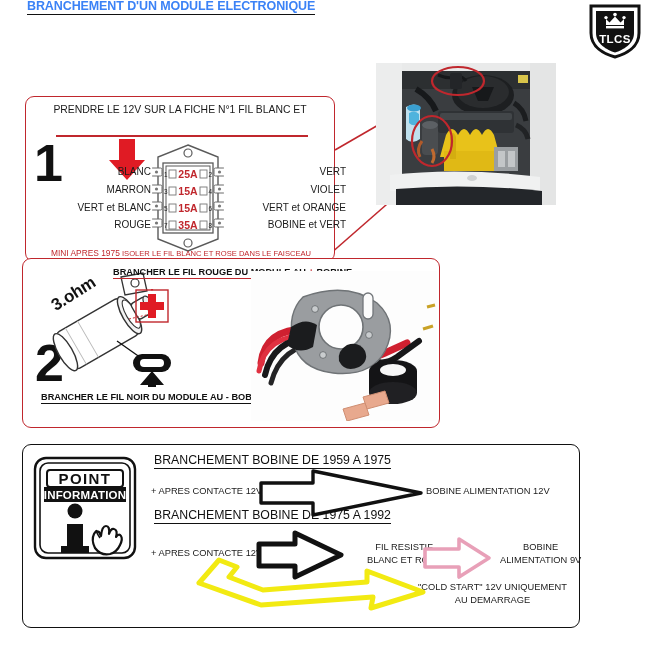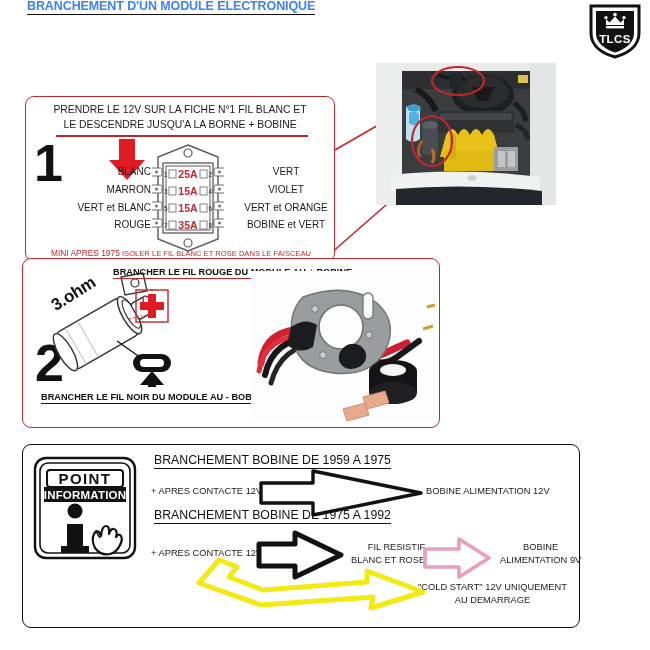--- a/index.html
+++ b/index.html
@@ -99,21 +99,21 @@
     text-align: right;
     font-size: 10px;
     color: #1a1a1a;
     line-height: 17.8px;
   }
   .fuse-right-labels {
     position: absolute;
     left: 200px;
     top: 66px;
     width: 120px;
-    text-align: center;
+    text-align: right;
     font-size: 10px;
     color: #1a1a1a;
     line-height: 17.8px;
   }
   #fusebox {
     position: absolute;
     left: 126px;
     top: 47px;
     width: 72px;
     height: 108px;
@@ -266,21 +266,21 @@
   .small-label {
     position: absolute;
     font-size: 9.3px;
     color: #1a1a1a;
     white-space: nowrap;
   }
   .small-label.center { text-align: center; }
   #label-apres-1 { left: 128px; top: 41px; }
   #label-bobine-12v { left: 403px; top: 41px; }
   #label-apres-2 { left: 128px; top: 103px; }
-  #label-fil-resistif { left: 328px; top: 96px; text-align: right; line-height: 12.5px; }
+  #label-fil-resistif { left: 344px; top: 96px; text-align: center; line-height: 12.5px; }
   #label-bobine-9v { left: 477px; top: 96px; text-align: center; line-height: 12.5px; }
   #label-cold-start { left: 395px; top: 136px; text-align: center; line-height: 12.5px; }
 
   #panel3-arrows {
     position: absolute;
     left: 0; top: 0;
     width: 558px; height: 184px;
     pointer-events: none;
   }
 </style>
@@ -308,21 +308,20 @@
 
   <svg id="connector-lines">
     <path d="M335 150 L470 72" fill="none" stroke="#c0272d" stroke-width="1.6"></path>
     <path d="M434 163 L330 254" fill="none" stroke="#c0272d" stroke-width="1.6"></path>
   </svg>
 
   <div id="panel-1">
 
     <div id="panel1-instruction">
       <div>PRENDRE LE 12V SUR LA FICHE N°1 FIL BLANC ET</div>
-      <div>LE DESCENDRE JUSQU'A LA BORNE + BOBINE</div>
     </div>
 
     <div id="panel1-rule"></div>
 
     <div id="panel1-number">1</div>
 
     <svg id="panel1-down-arrow" viewBox="0 0 38 42">
       <path d="M11 0 H27 V21 H37 L19 41 L1 21 H11 Z" fill="#e01b24"></path>
     </svg>
 

